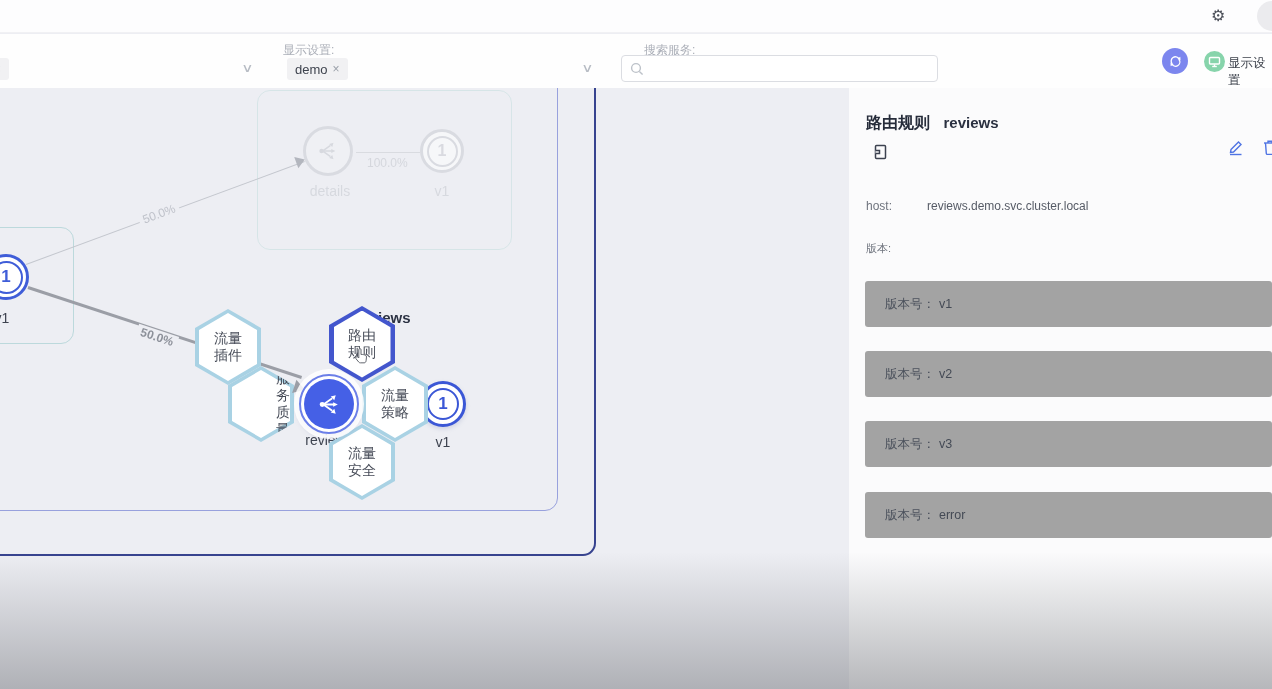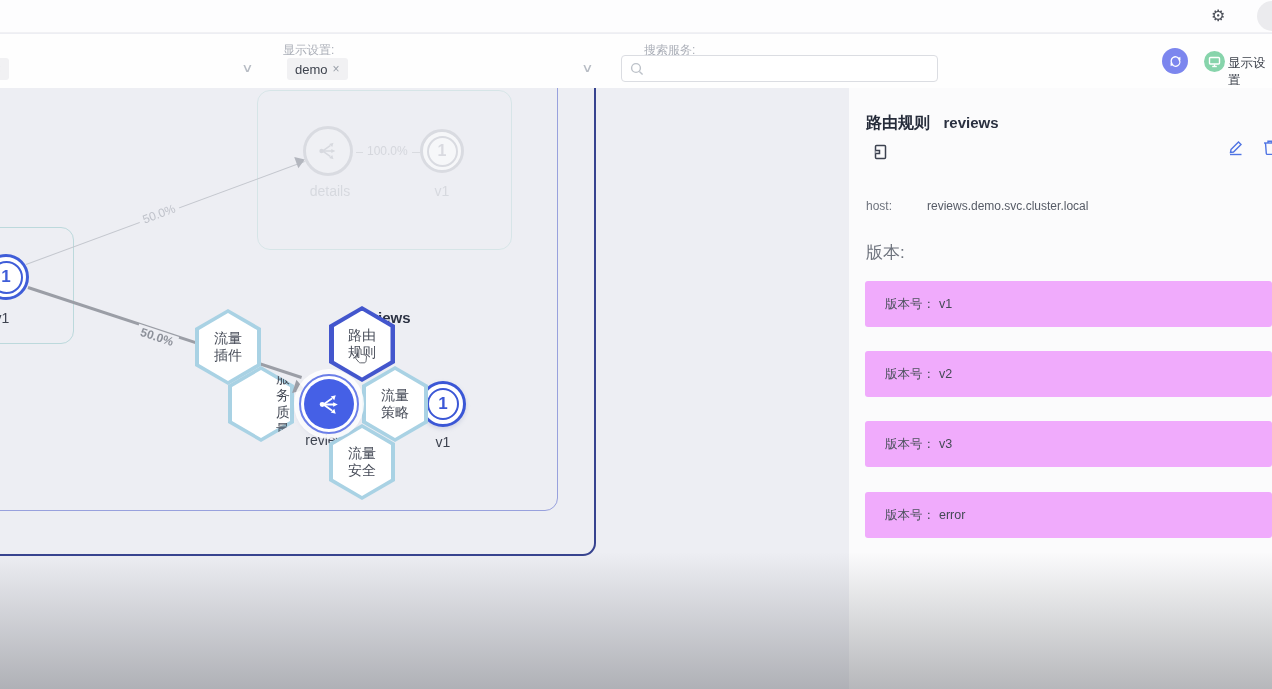--- a/index.html
+++ b/index.html
@@ -43,21 +43,21 @@
   .details-group { position:absolute; left:0; top:0; }
   .details-box { position:absolute; left:257px; top:2px; width:255px; height:160px; border:1.5px solid #c5dede; border-radius:13px; }
 
   .edge { position:absolute; transform-origin:0 50%; height:0; }
   .edge.thin  { left:26px; top:176px; width:297px; border-top:1.2px solid #c4c7ce; transform:rotate(-20.3deg); }
   .edge.thick { left:28px; top:198px; width:288px; border-top:3px solid #9b9ea6; transform:rotate(18.2deg); }
   .edge.pct100 { left:356px; top:64px; width:64px; border-top:1.2px solid #c9ccd2; }
   .edge-label { position:absolute; font-size:12px; background:#edeef3; padding:0 4px; white-space:nowrap; z-index:3; }
   .el-thin  { left:138px; top:119px; transform:rotate(-20.3deg); color:#bfc2ca; }
   .el-thick { left:136px; top:242px; transform:rotate(18.2deg); color:#8d919a; font-weight:bold; }
-  .el-100   { left:363px; top:56px; color:#c2c5cc; }
+  .el-100   { left:363px; top:68px; color:#c2c5cc; }
   .arrow { position:absolute; width:0; height:0; border-top:6px solid transparent; border-bottom:6px solid transparent; }
   .arrow.thin-a  { left:296px; top:67px; border-left:9px solid #b3b6be; transform:rotate(-20deg); }
   .arrow.thick-a { left:294px; top:293px; border-left:11px solid #9b9ea6; border-top-width:7px; border-bottom-width:7px; transform:rotate(18deg); z-index:6; }
 
   
   .ringnode { position:absolute; border-radius:50%; background:#fff; display:flex; align-items:center; justify-content:center; }
   .ringnode .inner { border-radius:50%; display:flex; align-items:center; justify-content:center; font-weight:bold; }
   .src-node { left:-17px; top:166px; width:46px; height:46px; border:3px solid #3f5dd8; z-index:4; }
   .src-node .inner { width:33px; height:33px; border:2.5px solid #3f5dd8; color:#3f5dd8; font-size:17px; }
   .rv1-node { left:420px; top:293px; width:46px; height:46px; border:3.5px solid #3b57d6; z-index:4; box-shadow:0 2px 4px rgba(120,130,180,.25); }
@@ -89,22 +89,22 @@
 
   
   .panel { position:absolute; left:849px; top:88px; width:423px; height:601px; background:#fbfbfc; overflow:hidden; z-index:2; }
   .p-title { position:absolute; left:17px; top:25px; font-size:16px; font-weight:bold; color:#262c3a; }
   .p-title .svc { margin-left:9px; font-size:15px; color:#2a3040; }
   .doc-icon { position:absolute; left:23px; top:55px; }
   .edit-icon { position:absolute; left:378px; top:51px; cursor:pointer; }
   .trash-icon { position:absolute; left:413px; top:51px; cursor:pointer; }
   .host-row { position:absolute; left:17px; top:111px; font-size:12px; color:#6f747e; }
   .host-row .val { position:absolute; left:61px; top:0; color:#565b66; white-space:nowrap;text-align:center; }
-  .ver-label { position:absolute; left:17px; top:153px; font-size:17px; color:#6f747e; }
-  .vcard { position:absolute; left:16px; width:407px; height:46px; background:#f0abfc; border-radius:3px; display:flex; align-items:center; padding-left:20px; font-size:12.5px; color:#4b515c; }
+  .ver-label { position:absolute; left:17px; top:153px; font-size:11px; color:#6f747e; }
+  .vcard { position:absolute; left:16px; width:407px; height:46px; background:#a3a3a3; border-radius:3px; display:flex; align-items:center; padding-left:20px; font-size:12.5px; color:#4b515c; }
   .vcard .vv { margin-left:4px; color:#444a55; }
   .vc1 { top:193px; } .vc2 { top:263px; } .vc3 { top:333px; } .vc4 { top:404px; }
 
   .fade-overlay { position:absolute; left:0; top:552px; width:1272px; height:137px; z-index:60; pointer-events:none;
     background:linear-gradient(to bottom, rgba(108,110,116,0) 0%, rgba(108,110,116,.48) 100%); }
 </style>
 </head>
 <body>
 
 <div class="topbar">

